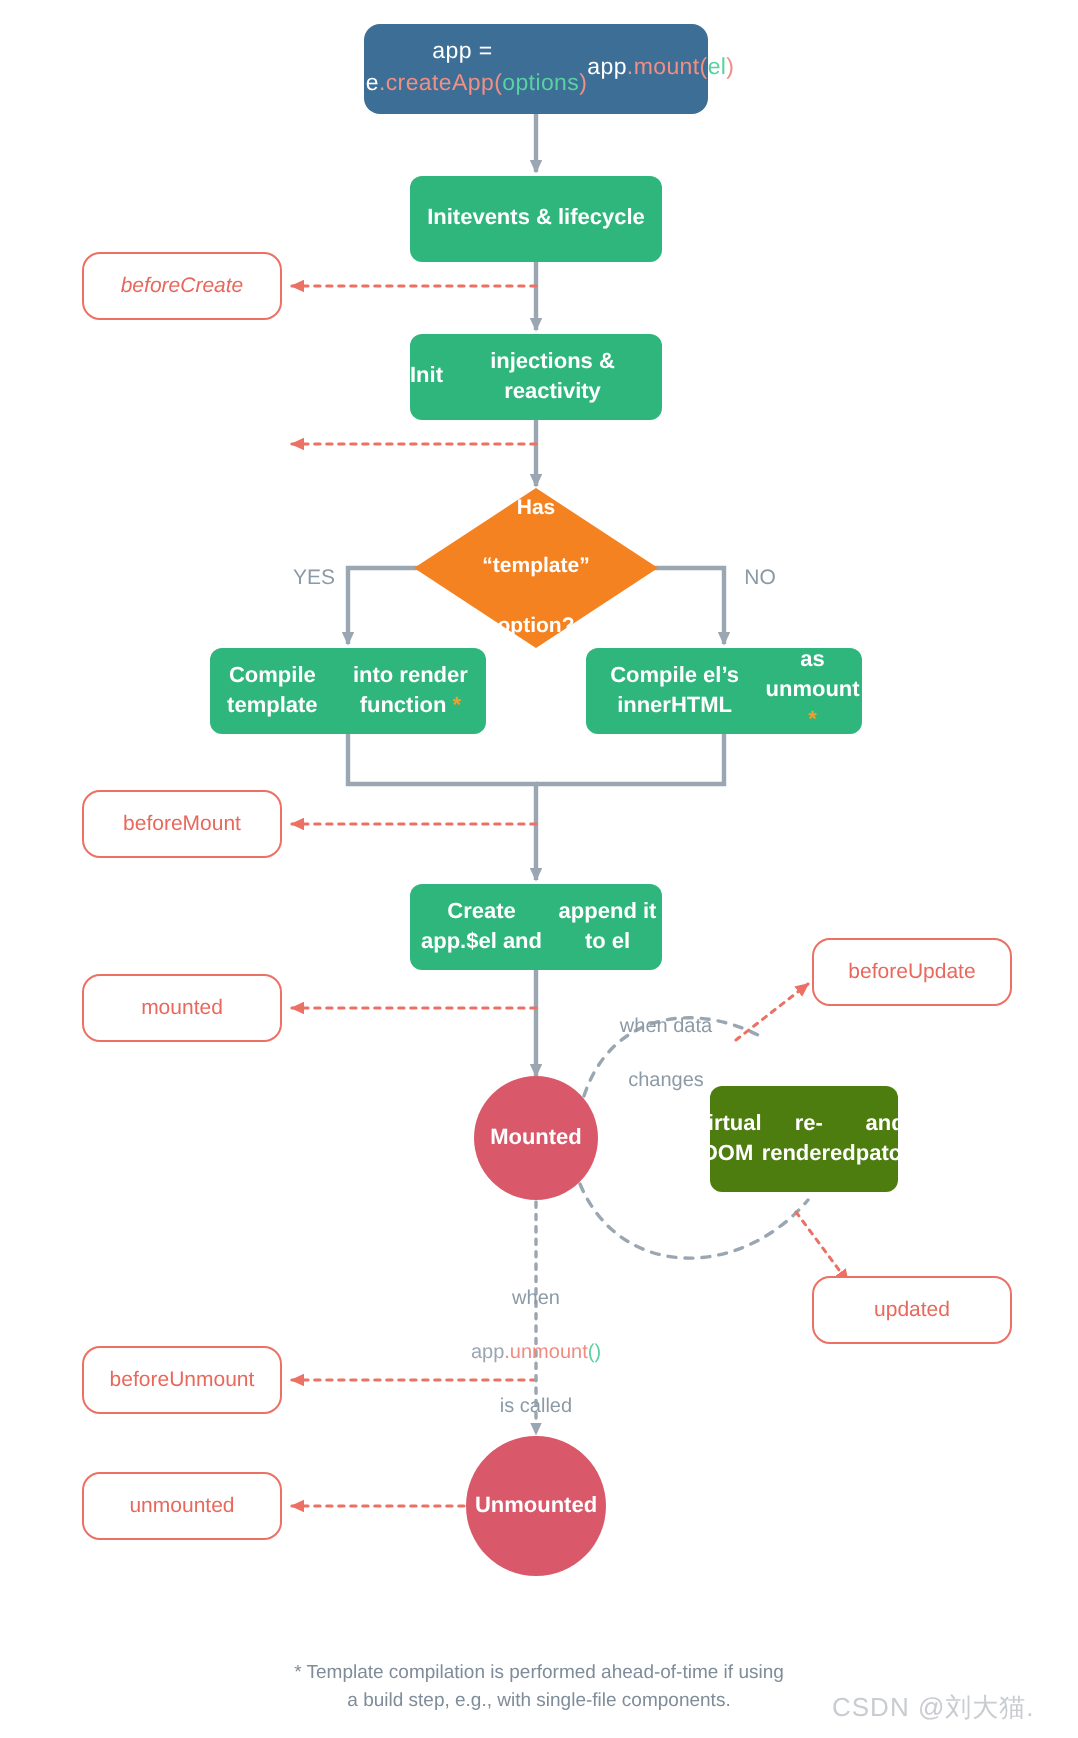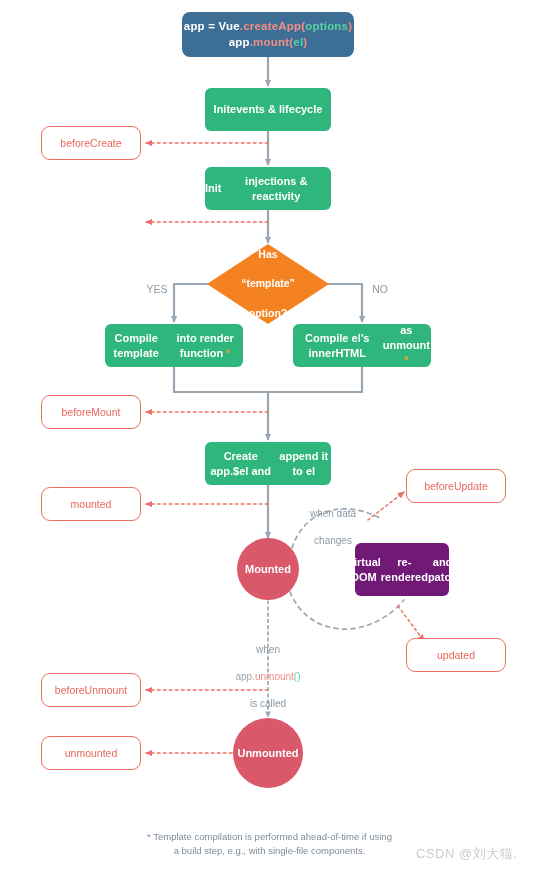--- a/index.html
+++ b/index.html
@@ -10,34 +10,34 @@
   }
   #stage{position:absolute;left:0;top:0;width:539px;height:869px;}
   svg#wires{position:absolute;left:0;top:0;width:539px;height:869px;pointer-events:none;}
 
   .node{position:absolute;box-sizing:border-box;display:flex;align-items:center;
         justify-content:center;text-align:center;line-height:1.35;}
 
   
   .header-box{
     background:#3d6e96;border-radius:8px;color:#ffffff;
-    font-size:11.5px;font-weight:bold;letter-spacing:.2px;
-    flex-direction:column;
+    font-size:11.5px;font-weight:normal;letter-spacing:.2px;
+    flex-direction:row;
   }
   .hl-fn{color:#f08f84;}
   .hl-arg{color:#5ad1a0;}
   .hl-paren{color:#f08f84;}
 
   
   .green-box{
     background:#2fb67c;border-radius:6px;color:#ffffff;
     font-size:11px;font-weight:bold;
   }
   .green-box .star{color:#f0a030;}
-  .green-box.soft{background:#701a75;}
+  .green-box.soft{background:#4d7c0f;}
 
   
   .hook{
     background:#ffffff;border:1.6px solid #ec7063;border-radius:9px;
     color:#e8685c;font-size:10.5px;
   }
 
   
   .diamond-wrap{position:absolute;}
   .diamond{
@@ -199,21 +199,21 @@
   </div>
 
   <div class="node circle" style="left:237px;top:538px;width:62px;height:62px;">
     <span>Mounted</span>
   </div>
 
   <div class="node circle" style="left:233px;top:718px;width:70px;height:70px;">
     <span>Unmounted</span>
   </div>
 
-  <div class="node hook" style="left:41px;top:126px;width:100px;height:34px;">
+  <div class="node hook" style="left:41px;top:126px;width:100px;height:34px;font-style:italic;">
     <span>beforeCreate</span>
   </div>
   <div class="node hook" style="left:41px;top:395px;width:100px;height:34px;">
     <span>beforeMount</span>
   </div>
   <div class="node hook" style="left:41px;top:487px;width:100px;height:34px;">
     <span>mounted</span>
   </div>
   <div class="node hook" style="left:406px;top:469px;width:100px;height:34px;">
     <span>beforeUpdate</span>

